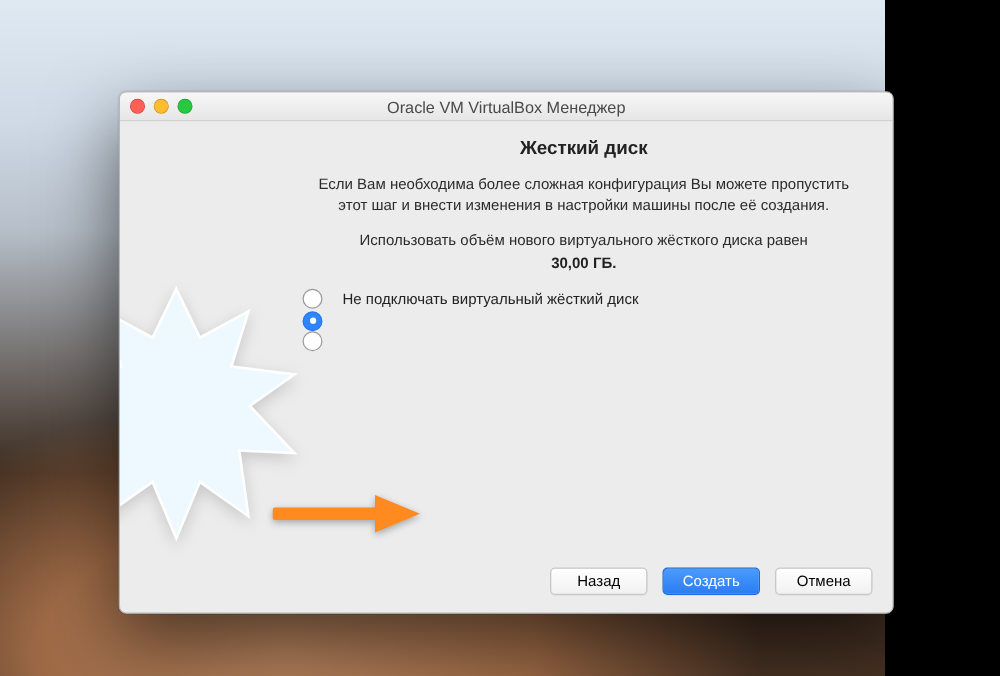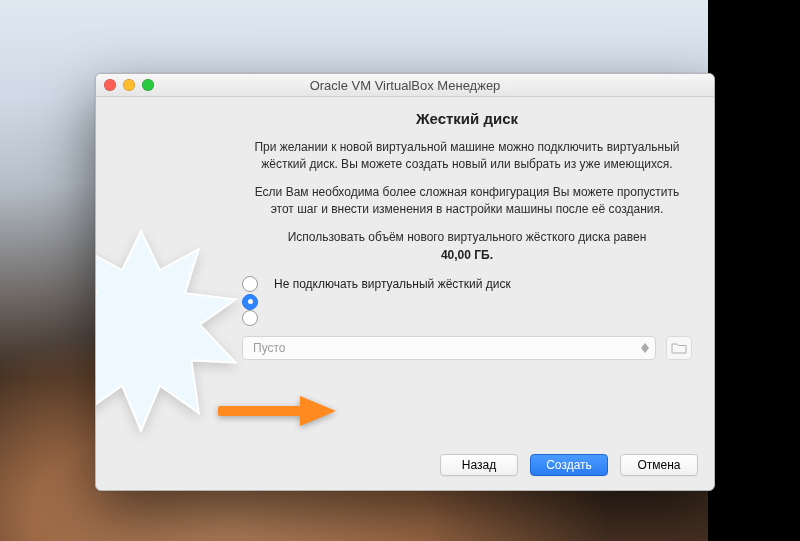--- a/index.html
+++ b/index.html
@@ -227,56 +227,37 @@
           <g transform="translate(100,100)">
             <polygon fill="#eef8ff" stroke="#ffffff" stroke-width="2" points="
                 0,-95 18,-58 55,-78 42,-36 90,-30 56,-6 90,30 48,28 55,78 18,52 0,95 -18,52 -55,78 -48,28 -90,30 -56,-6 -90,-30 -42,-36 -55,-78 -18,-58"></polygon>
           </g>
         </svg>
       </div>
 
       <div class="right-pane">
         <h2 class="section-title">Жесткий диск</h2>
 
-        <p class="para">При желании к новой виртуальной машине можно подключить виртуальный жёсткий диск. Вы можете создать новый или выбрать из уже имеющихся.</p>
         <p class="para">Если Вам необходима более сложная конфигурация Вы можете пропустить этот шаг и внести изменения в настройки машины после её создания.</p>
         <p class="para reco">Использовать объём нового виртуального жёсткого диска равен</p>
-        <span class="reco-size">40,00 ГБ.</span>
+        <span class="reco-size">30,00 ГБ.</span>
 
         <div class="radio-group">
           <label class="radio-row">
             <span class="radio-ind"></span>
             <span>Не подключать виртуальный жёсткий диск</span>
           </label>
           <label class="radio-row">
             <span class="radio-ind selected"></span>
           </label>
           <label class="radio-row">
             <span class="radio-ind"></span>
           </label>
         </div>
 
-        <div class="select-row">
-          <div class="select">
-            <span>Пусто</span>
-            <span class="stepper">
-              <svg width="8" height="5" viewBox="0 0 8 5">
-                  <path d="M0 5 L4 0 L8 5 Z" fill="#9a9a9a"></path>
-                </svg>
-              <svg width="8" height="5" viewBox="0 0 8 5">
-                  <path d="M0 0 L4 5 L8 0 Z" fill="#9a9a9a"></path>
-                </svg>
-            </span>
-          </div>
-          <div class="folder-btn">
-            <svg width="16" height="12" viewBox="0 0 16 12">
-              <path d="M1 2 h5 l1.5 1.5 H15 V11 H1 Z" fill="none" stroke="#8a8a8a" stroke-width="1"></path>
-            </svg>
-          </div>
-        </div>
       </div>
     </div>
 
     <div class="button-row">
       <button class="btn">Назад</button>
       <button class="btn primary">Создать</button>
       <button class="btn">Отмена</button>
     </div>
 
     <svg class="arrow" viewBox="0 0 120 34">

